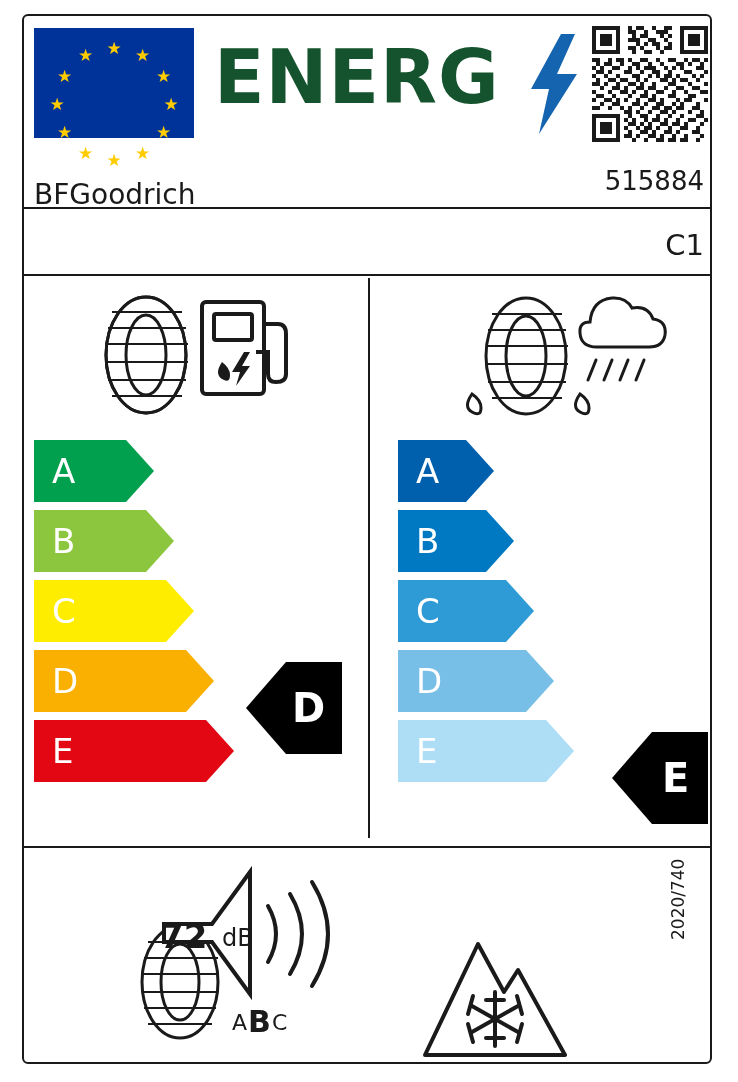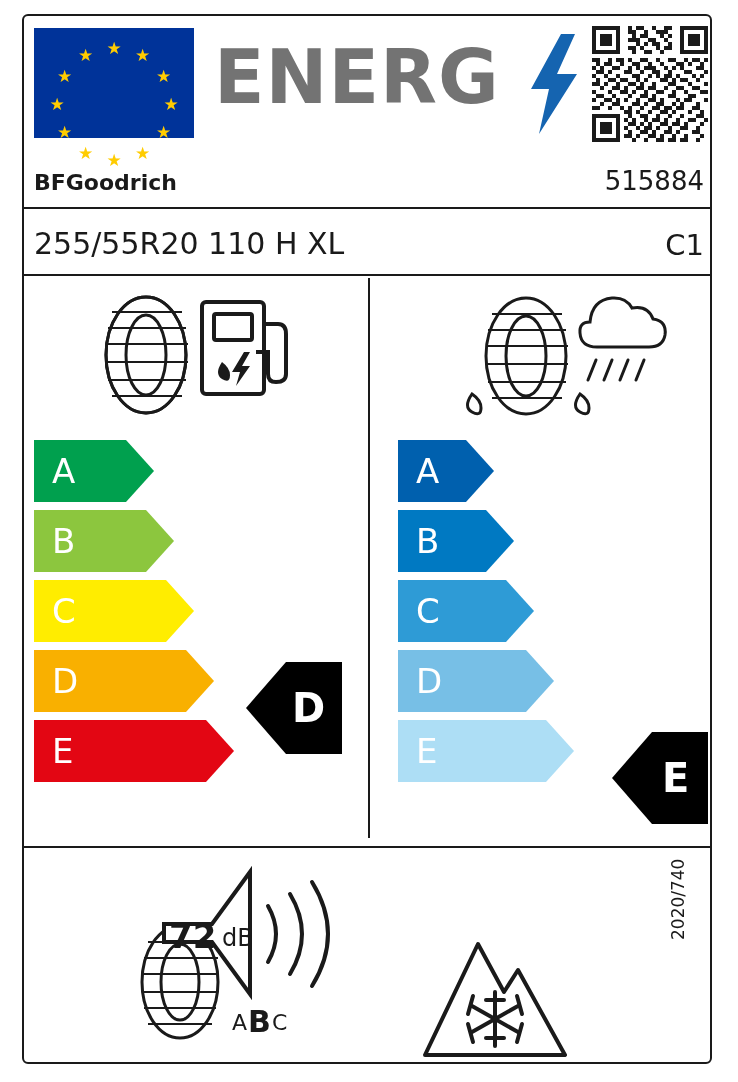--- a/index.html
+++ b/index.html
@@ -50,21 +50,21 @@
     height: 17px;
     text-align: center;
   }
   .energ-text {
     position: absolute;
     left: 214px;
     top: 34px;
     font-size: 74px;
     font-weight: bold;
     letter-spacing: 1px;
-    color: #737373;
+    color: #14532d;
     font-family: "DejaVu Sans", "Liberation Sans", sans-serif;
   }
   .bolt {
     position: absolute;
     left: 531px;
     top: 34px;
     width: 46px;
     height: 100px;
   }
   .qr {
@@ -72,23 +72,23 @@
     left: 592px;
     top: 26px;
     width: 116px;
     height: 116px;
   }
 
   
   .brand {
     position: absolute;
     left: 34px;
-    top: 170px;
-    font-size: 22px;
-    font-weight: bold;
+    top: 178px;
+    font-size: 28px;
+    font-weight: normal;
   }
   .code {
     position: absolute;
     right: 34px;
     top: 166px;
     font-size: 26px;
     text-align: right;
   }
   .hr1 {
     position: absolute;
@@ -441,21 +441,20 @@
       <rect x="16" y="28" width="2" height="1"></rect>
         <rect x="19" y="28" width="2" height="1"></rect>
       <rect x="22" y="28" width="2" height="1"></rect>
         <rect x="26" y="28" width="1" height="1"></rect>
     </g>
   </svg>
 
   <div class="brand">BFGoodrich</div>
   <div class="code">515884</div>
   <div class="hr1"></div>
-  <div class="size">255/55R20 110 H XL</div>
   <div class="class">C1</div>
   <div class="hr2"></div>
   <div class="vdiv"></div>
 
   <svg class="pic-fuel" viewBox="0 0 210 130">
     <g fill="none" stroke="#1a1a1a" stroke-width="3">
       <ellipse cx="56" cy="65" rx="40" ry="58"></ellipse>
       <ellipse cx="56" cy="65" rx="20" ry="40" fill="#ffffff"></ellipse>
       <path d="M22 22 L92 22 M18 38 L96 38 M16 54 L98 54 M16 72 L98 72 M18 90 L96 90 M22 106 L92 106" stroke-width="2"></path>
       <ellipse cx="56" cy="65" rx="40" ry="58" fill="none"></ellipse>
@@ -575,21 +574,21 @@
         <ellipse cx="60" cy="120" rx="19" ry="38" fill="#ffffff"></ellipse>
         <path d="M28 80 L94 80 M24 96 L98 96 M22 112 L98 112 M22 130 L98 130 M24 146 L96 146 M28 162 L92 162" stroke-width="2"></path>
       </g>
       <path d="M44 62 L92 62 L130 10 L130 132 L92 80 L44 80 Z" fill="#ffffff" stroke="#1a1a1a" stroke-width="4"></path>
       <g fill="none" stroke="#1a1a1a" stroke-width="4" stroke-linecap="round">
         <path d="M148 44 q16 28 0 56"></path>
         <path d="M170 32 q24 40 0 80"></path>
         <path d="M192 20 q32 52 0 104"></path>
       </g>
     </svg>
-    <span class="noise-db" style="left:49px; top:54px;">72</span>
+    <span class="noise-db" style="left:40px; top:54px;">72</span>
     <span class="noise-unit" style="left:96px; top:62px;margin-left:6px;">dB</span>
     <span class="noise-classes" style="left:112px; top:148px; font-size:22px;">A</span>
     <span class="noise-classes" style="left:128px; top:142px; font-size:30px; font-weight:bold;">B</span>
     <span class="noise-classes" style="left:152px; top:148px; font-size:22px;">C</span>
   </div>
 
   <svg class="snow" viewBox="0 0 150 130">
     <path d="M5 125 L58 14 L84 62 L98 40 L145 125 Z" fill="none" stroke="#1a1a1a" stroke-width="4" stroke-linejoin="round"></path>
     <g stroke="#1a1a1a" stroke-width="4" stroke-linecap="round">
       <line x1="75" y1="62" x2="75" y2="116"></line>

